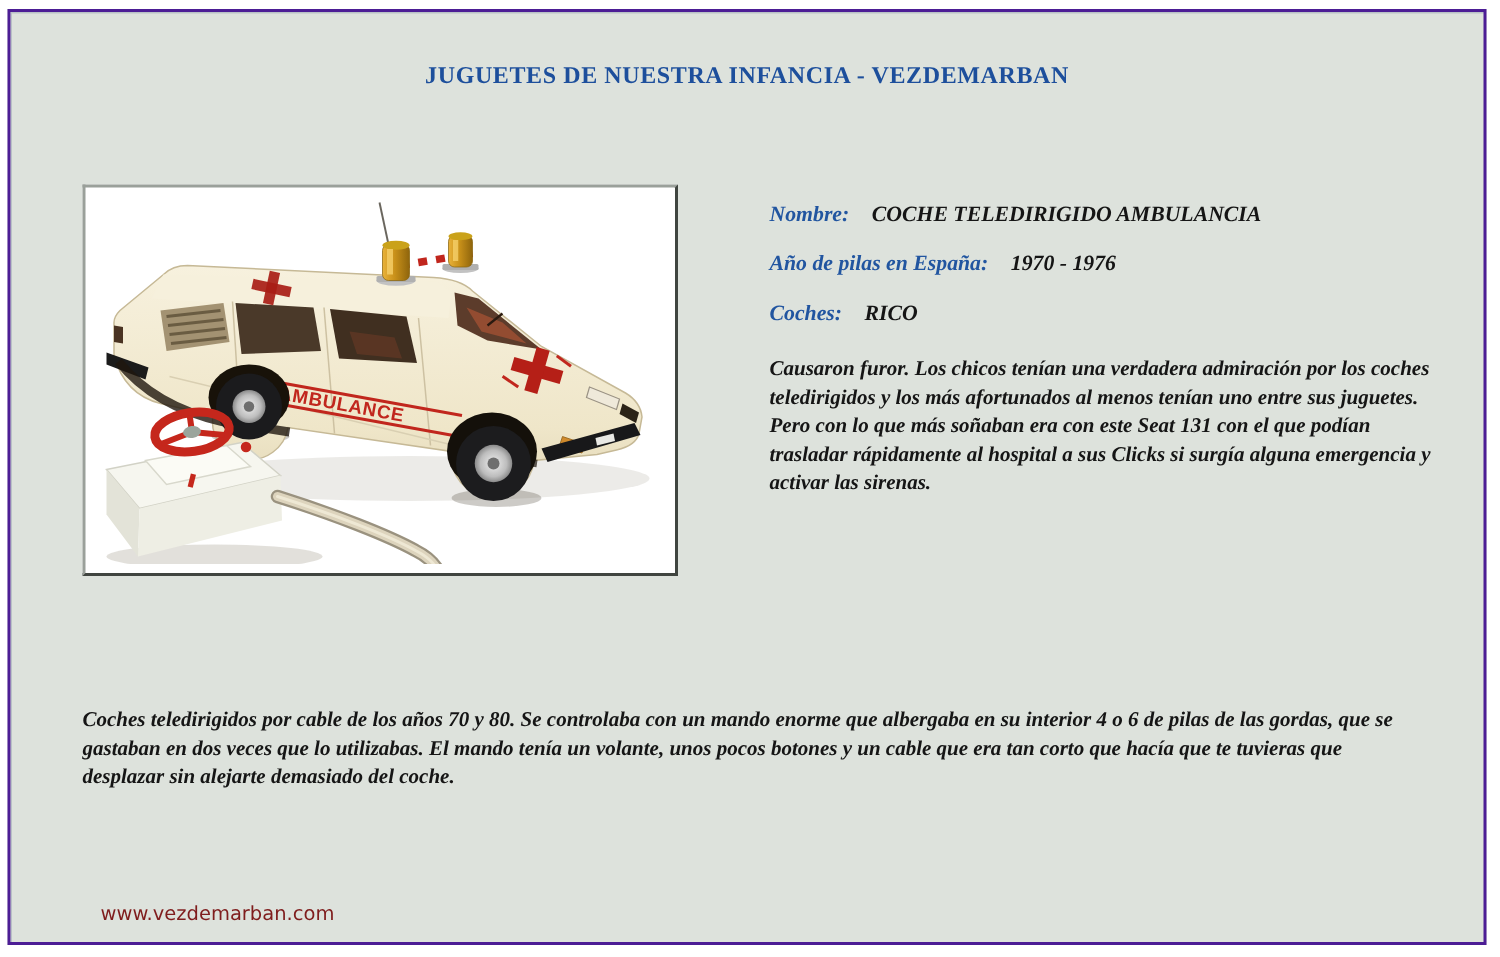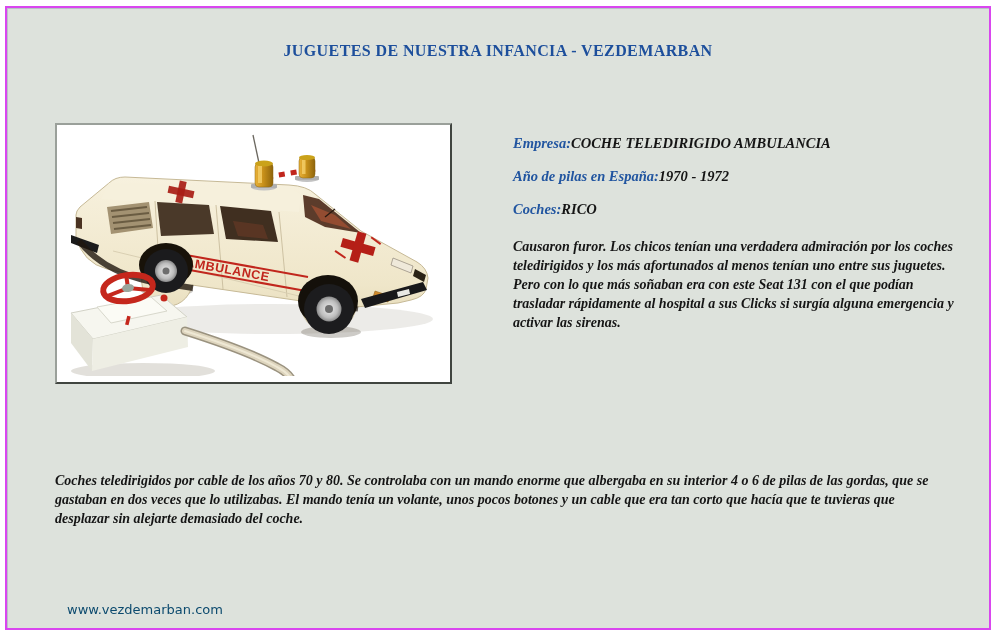--- a/index.html
+++ b/index.html
@@ -2,49 +2,49 @@
 <html><head>
 <meta charset="utf-8">
 <style>
   html,body{margin:0;padding:0}
   body{
     width:1000px;height:638px;position:relative;background:#ffffff;
     font-family:"Liberation Serif", serif;overflow:hidden;
   }
   .page{
     position:absolute;left:5px;top:6px;width:982px;height:620px;
-    border:2px solid #d946ef;background:#dde2dc;
+    border:2px solid #4c1d95;background:#dde2dc;
     box-shadow:inset 1px 1px 0 #b9c2c6;
   }
   .title{
     position:absolute;left:0;right:0;top:34px;text-align:center;
     font-weight:bold;font-size:16px;letter-spacing:.4px;color:#1d4f9c;
   }
   .photo-frame{
     position:absolute;left:48px;top:115px;width:381px;height:245px;
     padding:6px;background:#ffffff;border:2px solid;
     border-color:#9aa09a #404540 #404540 #9aa09a;
   }
   .photo-frame svg{display:block}
   .details{position:absolute;left:506px;top:127px;white-space:nowrap}
   .detail-row{height:16px;line-height:16px;margin-bottom:17px;
     font-size:14.5px;font-style:italic;font-weight:bold}
   .detail-label{color:#2155a0}
-  .detail-value{color:#151515;}
+  .detail-value{color:#151515;margin-left:15px}
   .description{
     position:absolute;left:506px;top:229px;width:452px;
     font-size:14px;font-style:italic;font-weight:bold;color:#151515;line-height:19px;
   }
   .category-desc{
     position:absolute;left:48px;top:419px;width:895px;
     font-size:14px;font-style:italic;font-weight:bold;color:#151515;line-height:19px;margin-top:44px;
   }
   .footer{position:absolute;left:60px;top:594px;
     font-family:"DejaVu Sans", sans-serif;font-size:13px;color:#3a6db3}
-  .footer a{color:#0c4a6e;text-decoration:none;cursor:pointer}
+  .footer a{color:#7f1d1d;text-decoration:none;cursor:pointer}
   .amb-text{
     font-family:"Liberation Sans", sans-serif;font-weight:bold;
     font-size:12.5px;letter-spacing:.5px;fill:#c1261d;
   }
 </style>
 </head>
 <body>
 
 <div class="page">
 
@@ -192,24 +192,24 @@
       <g>
         <path d="M122,200 C160,212 196,226 214,236 C224,241 229,247 231,254" stroke="#9a927f" stroke-width="9" fill="none" stroke-linecap="round"></path>
         <path d="M122,200 C160,212 196,226 214,236 C224,241 229,247 231,254" stroke="#ddd4bd" stroke-width="6" fill="none" stroke-linecap="round"></path>
         <path d="M122,200 C160,212 196,226 214,236 C224,241 229,247 231,254" stroke="#f2ecd9" stroke-width="2" fill="none" stroke-linecap="round" opacity="0.8"></path>
       </g>
     </svg>
   </div>
 
   <div class="details">
     <div class="detail-row">
-      <span class="detail-label">Empresa:</span><span class="detail-value">COCHE TELEDIRIGIDO AMBULANCIA</span>
+      <span class="detail-label">Nombre:</span><span class="detail-value">COCHE TELEDIRIGIDO AMBULANCIA</span>
     </div>
     <div class="detail-row">
-      <span class="detail-label">Año de pilas en España:</span><span class="detail-value">1970 - 1972</span>
+      <span class="detail-label">Año de pilas en España:</span><span class="detail-value">1970 - 1976</span>
     </div>
     <div class="detail-row">
       <span class="detail-label">Coches:</span><span class="detail-value">RICO</span>
     </div>
   </div>
 
   <div class="description">Causaron furor. Los chicos tenían una verdadera admiración por los coches teledirigidos y los más afortunados al menos tenían uno entre sus juguetes. Pero con lo que más soñaban era con este Seat 131 con el que podían trasladar rápidamente al hospital a sus Clicks si surgía alguna emergencia y activar las sirenas.</div>
 
   <div class="category-desc">Coches teledirigidos por cable de los años 70 y 80. Se controlaba con un mando enorme que albergaba en su interior 4 o 6 de pilas de las gordas, que se gastaban en dos veces que lo utilizabas. El mando tenía un volante, unos pocos botones y un cable que era tan corto que hacía que te tuvieras que desplazar sin alejarte demasiado del coche.</div>
 

